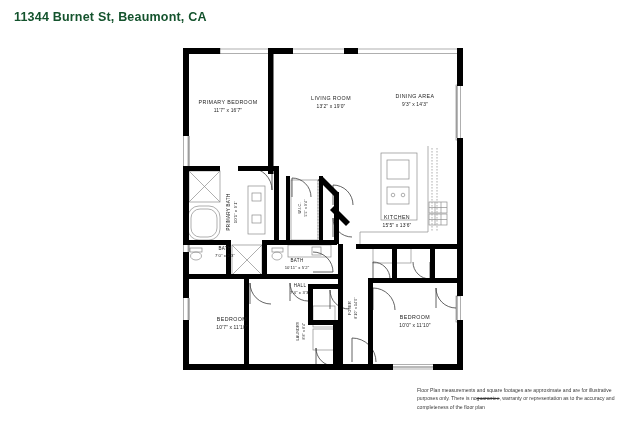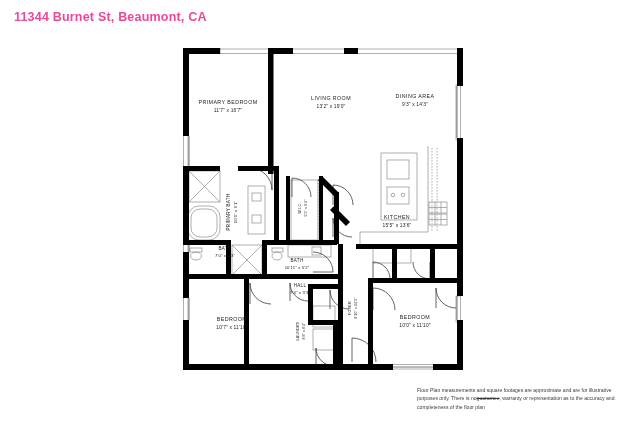--- a/index.html
+++ b/index.html
@@ -14,21 +14,21 @@
     background: #ffffff;
     font-family: "Liberation Sans", sans-serif;
     overflow: hidden;
   }
   #title {
     position: absolute;
     left: 14px;
     top: 10px;
     font-size: 12.5px;
     font-weight: bold;
-    color: #ec4899;
+    color: #14532d;
     letter-spacing: 0.2px;
     white-space: nowrap;
   }
   #plan {
     position: absolute;
     left: 0;
     top: 0;
     width: 640px;
     height: 427px;
   }

